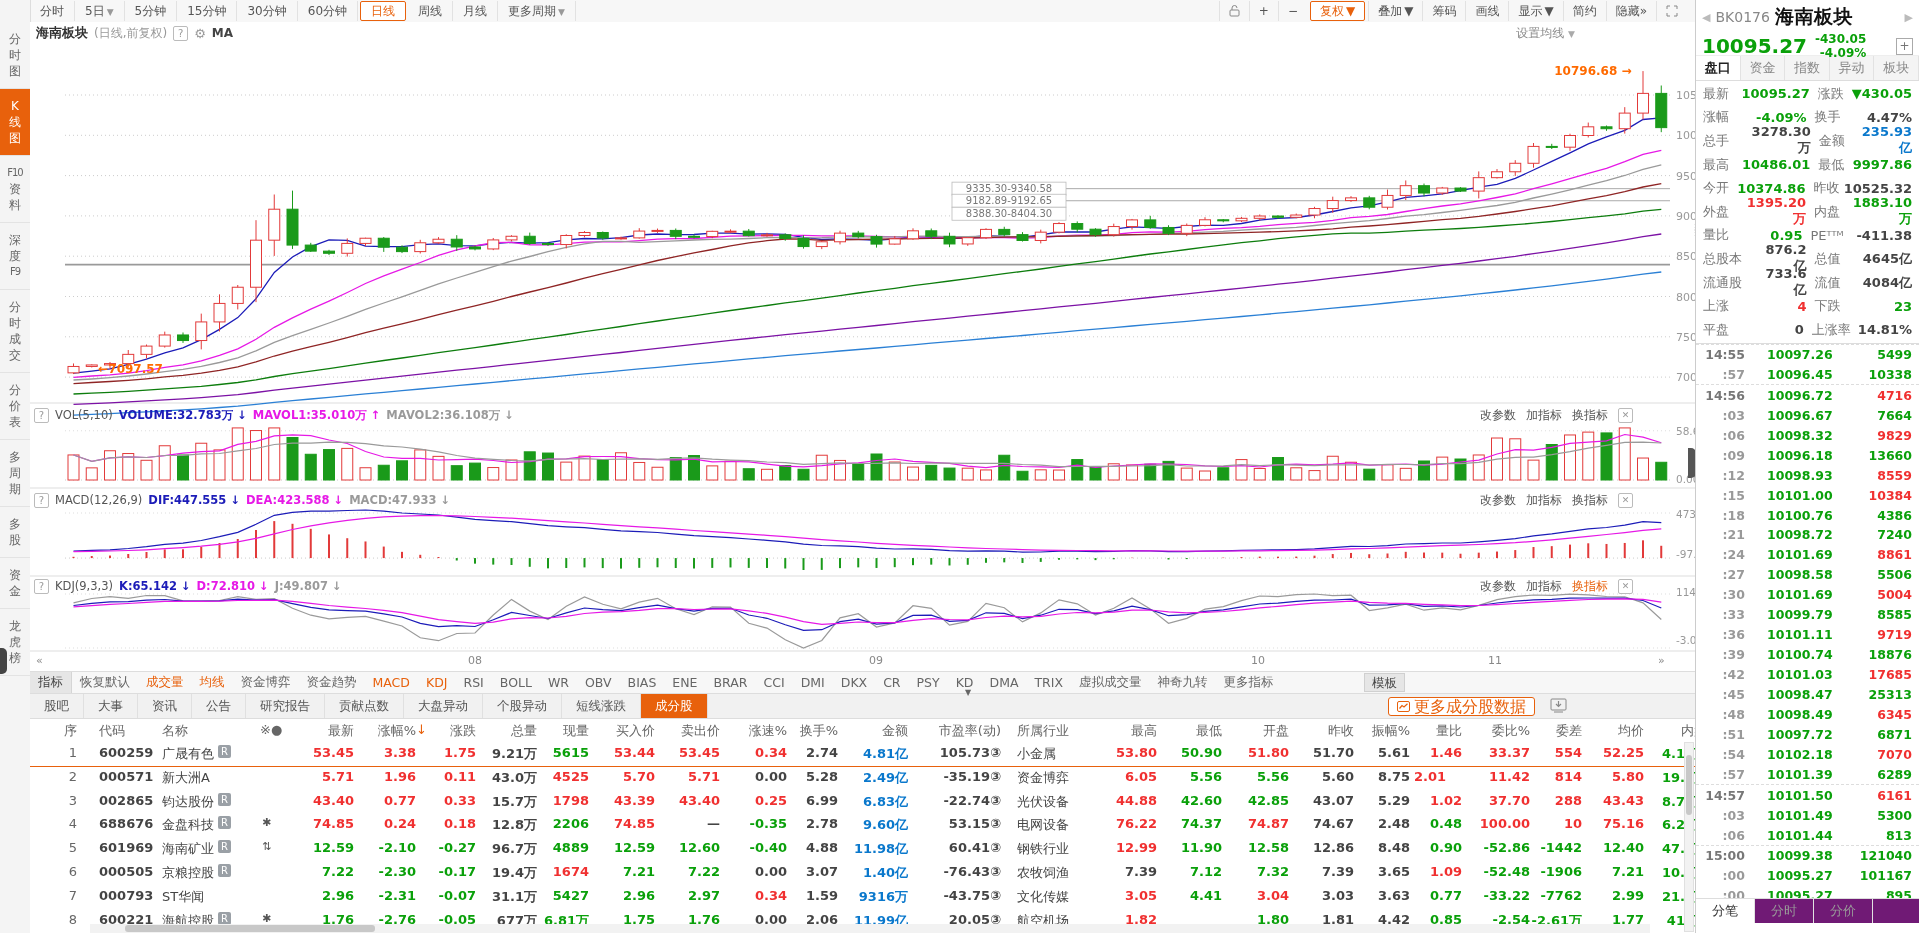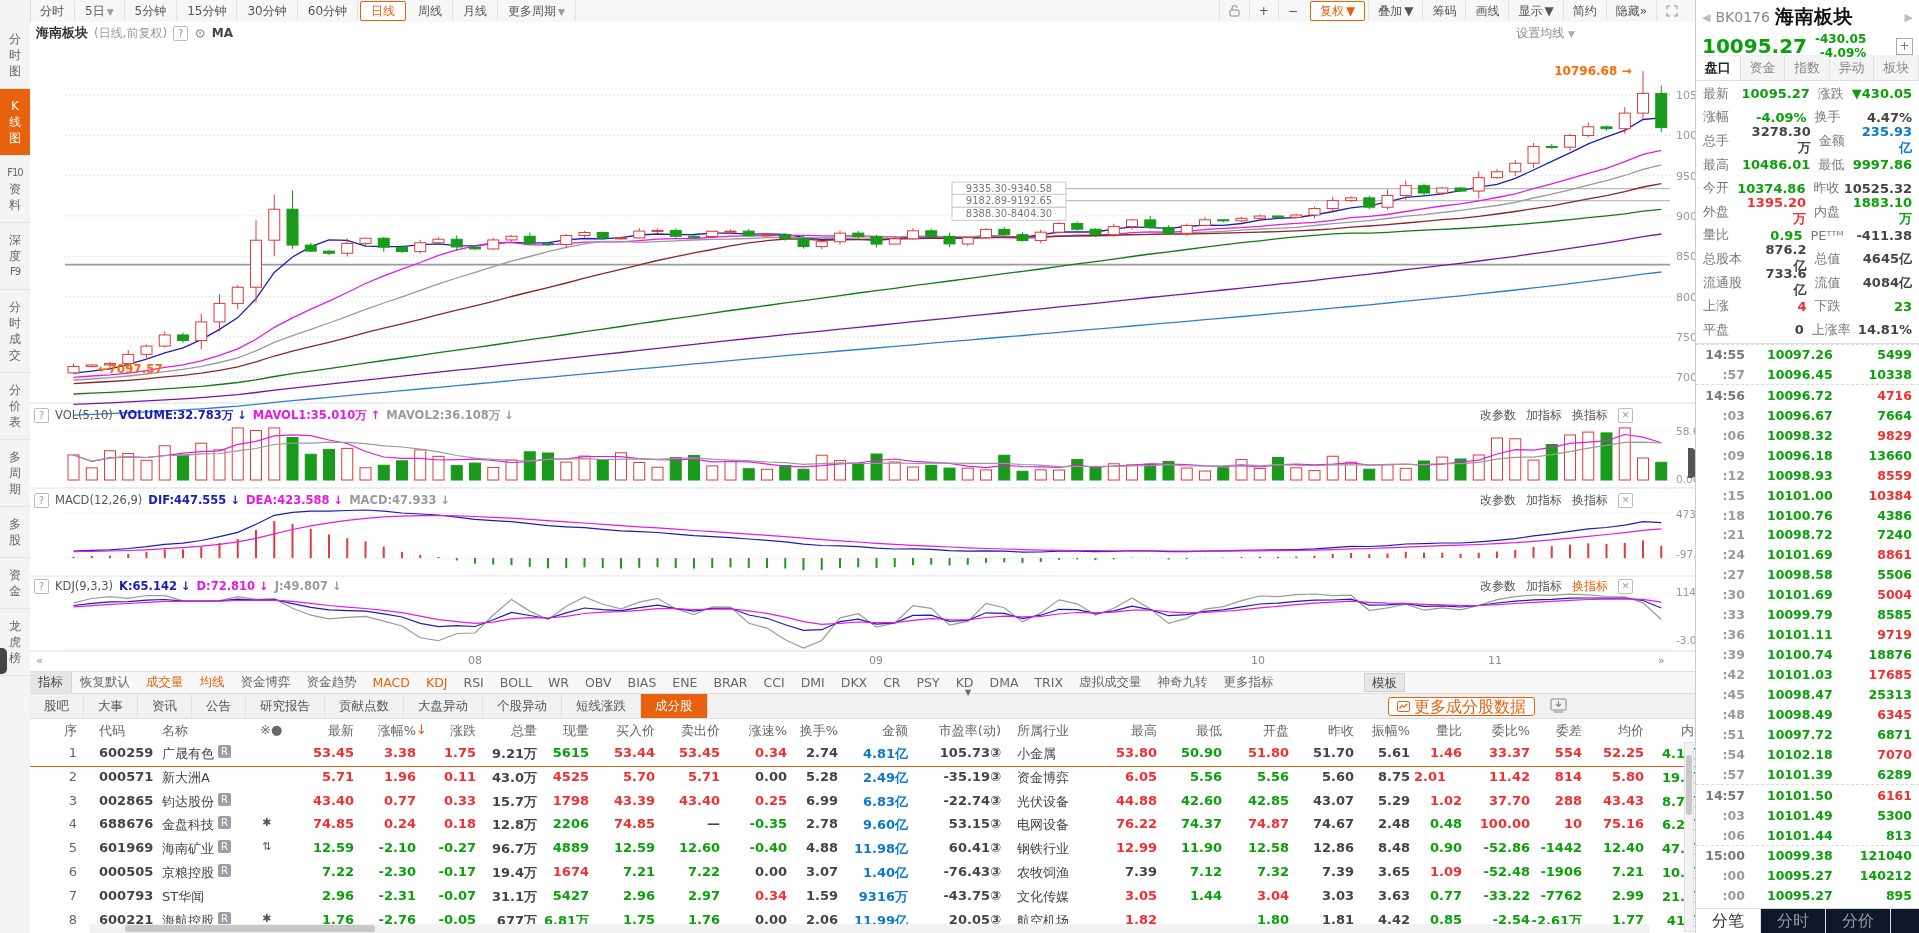--- a/index.html
+++ b/index.html
@@ -87,21 +87,21 @@
   .qrow .qv{font-weight:bold;text-align:right;flex:1;}
   .qrow .qv.first{margin-right:8px;}
   .qrow .ql2{color:#777;width:46px;}
   .ticks{border-top:1px solid #ddd;}
   .tickrow{display:flex;height:19.95px;align-items:center;padding:0 7px;font-size:12.5px;}
   .tickrow.grp{border-top:1px dashed #ddd;}
   .tk-t{width:42px;color:#999;font-weight:bold;text-align:right;}
   .tk-t.full{color:#777;}
   .tk-p{flex:1;text-align:left;padding-left:22px;font-weight:bold;}
   .tk-v{width:60px;text-align:right;font-weight:bold;}
-  .rp-foot{position:absolute;left:0;bottom:0;width:100%;height:24px;background:#0f172a;border-top:1px solid #ddd;display:flex;font-size:16px;}
+  .rp-foot{position:absolute;left:0;bottom:10px;width:100%;height:24px;background:#701a75;border-top:1px solid #ddd;display:flex;font-size:13px;}
   .rp-foot .f{padding:0 16px;line-height:23px;color:#999;border-right:1px solid #e2e2e2;cursor:pointer;}
   .rp-foot .f.on{background:#fff;color:#333;}
   .grip{position:absolute;left:1691px;top:225px;width:4px;height:22px;color:#aaa;font-size:8px;line-height:5px;}
   .collapse-handle{position:absolute;left:1688px;top:448px;width:8px;height:30px;background:#555;border-radius:0 5px 5px 0;}
   .sb-handle{position:absolute;left:0px;top:648px;width:7px;height:26px;background:#444;border-radius:0 5px 5px 0;}
 </style>
 </head>
 <body>
 
 <div class="app">
@@ -921,21 +921,21 @@
           <span class="d num" style="right: 1158px; top: 3px;">31.1万</span>
           <span class="g num" style="right: 1106px; top: 3px;">5427</span>
           <span class="g num" style="right: 1040px; top: 3px;">2.96</span>
           <span class="g num" style="right: 975px; top: 3px;">2.97</span>
           <span class="r num" style="right: 908px; top: 3px;">0.34</span>
           <span class="d num" style="right: 857px; top: 3px;">1.59</span>
           <span class="b num" style="right: 787px; top: 3px;">9316万</span>
           <span class="d num" style="right: 694px; top: 3px;">-43.75③</span>
           <span class="d" style="left: 987px; top: 3px;">文化传媒</span>
           <span class="r num" style="right: 538px; top: 3px;">3.05</span>
-          <span class="g num" style="right: 473px; top: 3px;">1.44</span>
+          <span class="g num" style="right: 473px; top: 3px;">4.41</span>
           <span class="r num" style="right: 406px; top: 3px;">3.04</span>
           <span class="d num" style="right: 341px; top: 3px;">3.03</span>
           <span class="d num" style="right: 285px; top: 3px;">3.63</span>
           <span class="g num" style="right: 233px; top: 3px;">0.77</span>
           <span class="g num" style="right: 165px; top: 3px;">-33.22</span>
           <span class="g num" style="right: 113px; top: 3px;">-7762</span>
           <span class="g num" style="right: 51px; top: 3px;">2.99</span>
           <span class="g num" style="right: -12px; top: 3px;">21.2万</span>
         </div>
         <div class="trow" style="top: 166.6px;">
@@ -1194,21 +1194,21 @@
           <span class="tk-v g">813</span>
         </div>
         <div class="tickrow grp">
           <span class="tk-t full">15:00</span>
           <span class="tk-p g">10099.38</span>
           <span class="tk-v g">121040</span>
         </div>
         <div class="tickrow">
           <span class="tk-t">:00</span>
           <span class="tk-p g">10095.27</span>
-          <span class="tk-v g">140212</span>
+          <span class="tk-v g">101167</span>
         </div>
         <div class="tickrow">
           <span class="tk-t">:00</span>
           <span class="tk-p g">10095.27</span>
           <span class="tk-v g">895</span>
         </div>
       </div>
     <div class="rp-foot" id="rpfoot">
         <div class="f on">分笔</div>
         <div class="f">分时</div>

